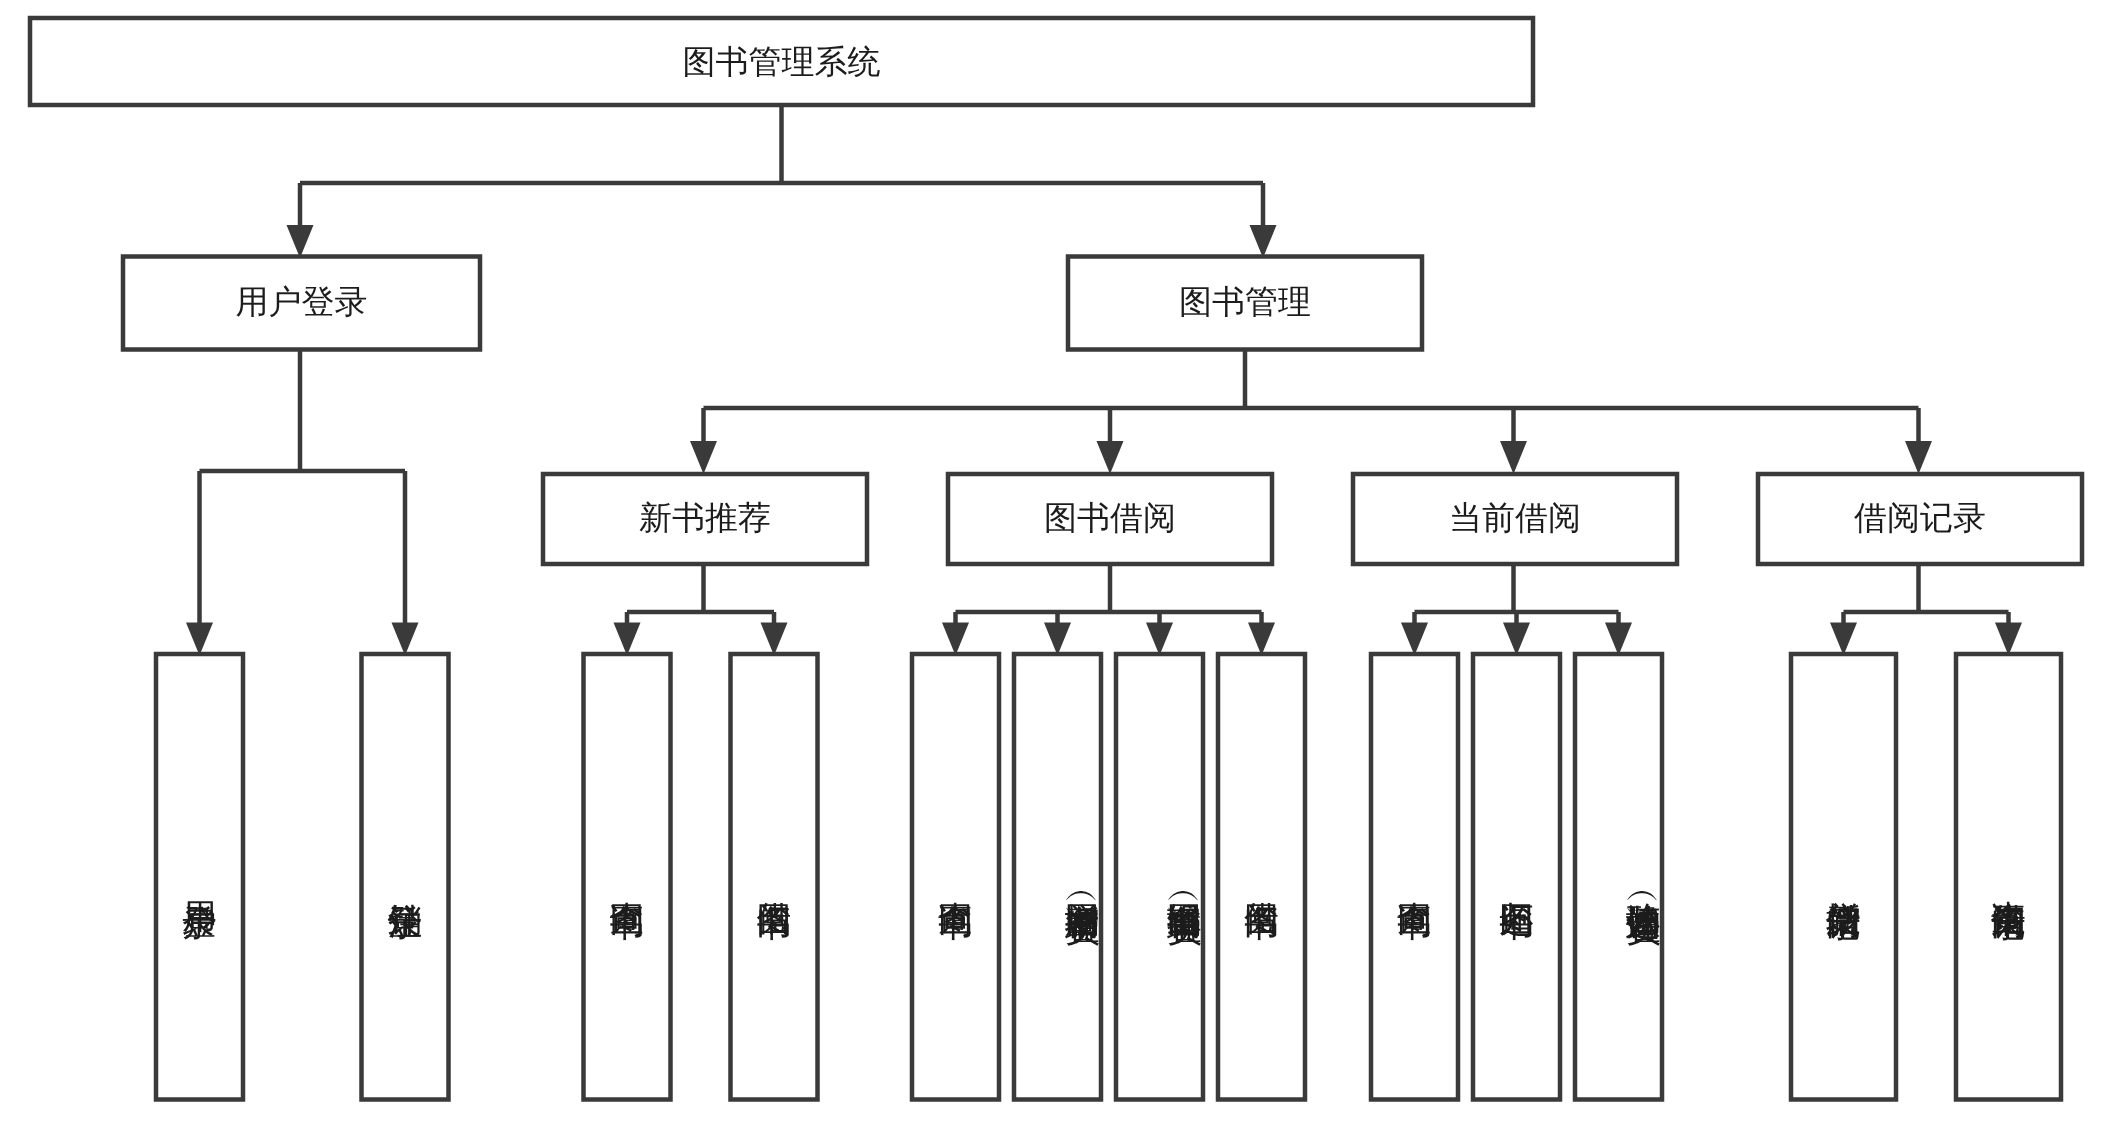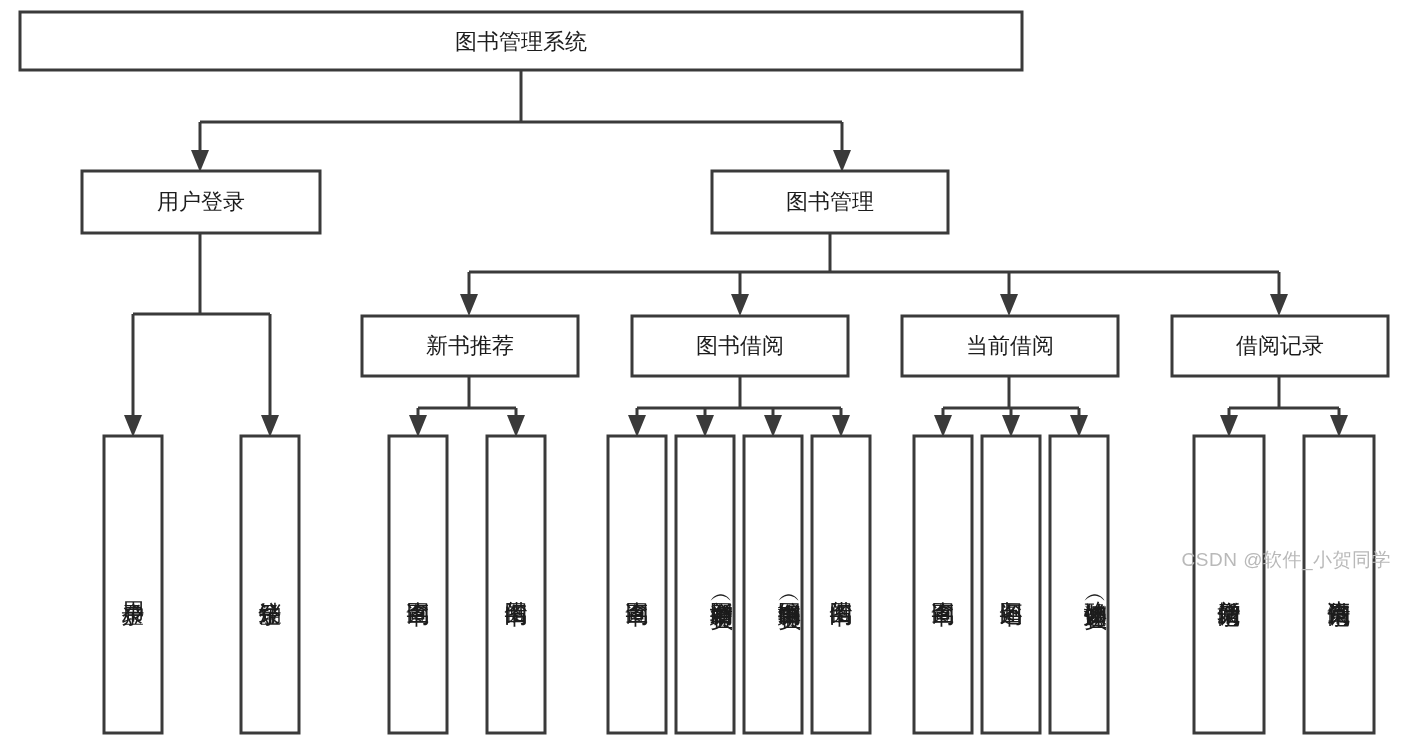--- a/index.html
+++ b/index.html
@@ -217,15 +217,14 @@
   <div class="leaf-label-wrap" style="left:744px; top:436px; width:58px; height:297px; align-items:flex-start; padding-top:6px; box-sizing:border-box;">编辑图书（管理员）</div>
   <div class="leaf-label-wrap" style="left:812px; top:436px; width:58px; height:297px;">借阅图书</div>
 
   <div class="leaf-label-wrap" style="left:914px; top:436px; width:58px; height:297px;">查询图书</div>
   <div class="leaf-label-wrap" style="left:982px; top:436px; width:58px; height:297px;">归还图书</div>
   <div class="leaf-label-wrap" style="left:1050px; top:436px; width:58px; height:297px; align-items:flex-start; padding-top:6px; box-sizing:border-box;">确认归还（管理员）</div>
 
   <div class="leaf-label-wrap" style="left:1194px; top:436px; width:70px; height:297px;">新增借阅记录</div>
   <div class="leaf-label-wrap" style="left:1304px; top:436px; width:70px; height:297px;">查询借阅记录</div>
 
-  <div id="watermark">CSDN @软件_小贺同学</div>
 
 </div>
 
 </body></html>

